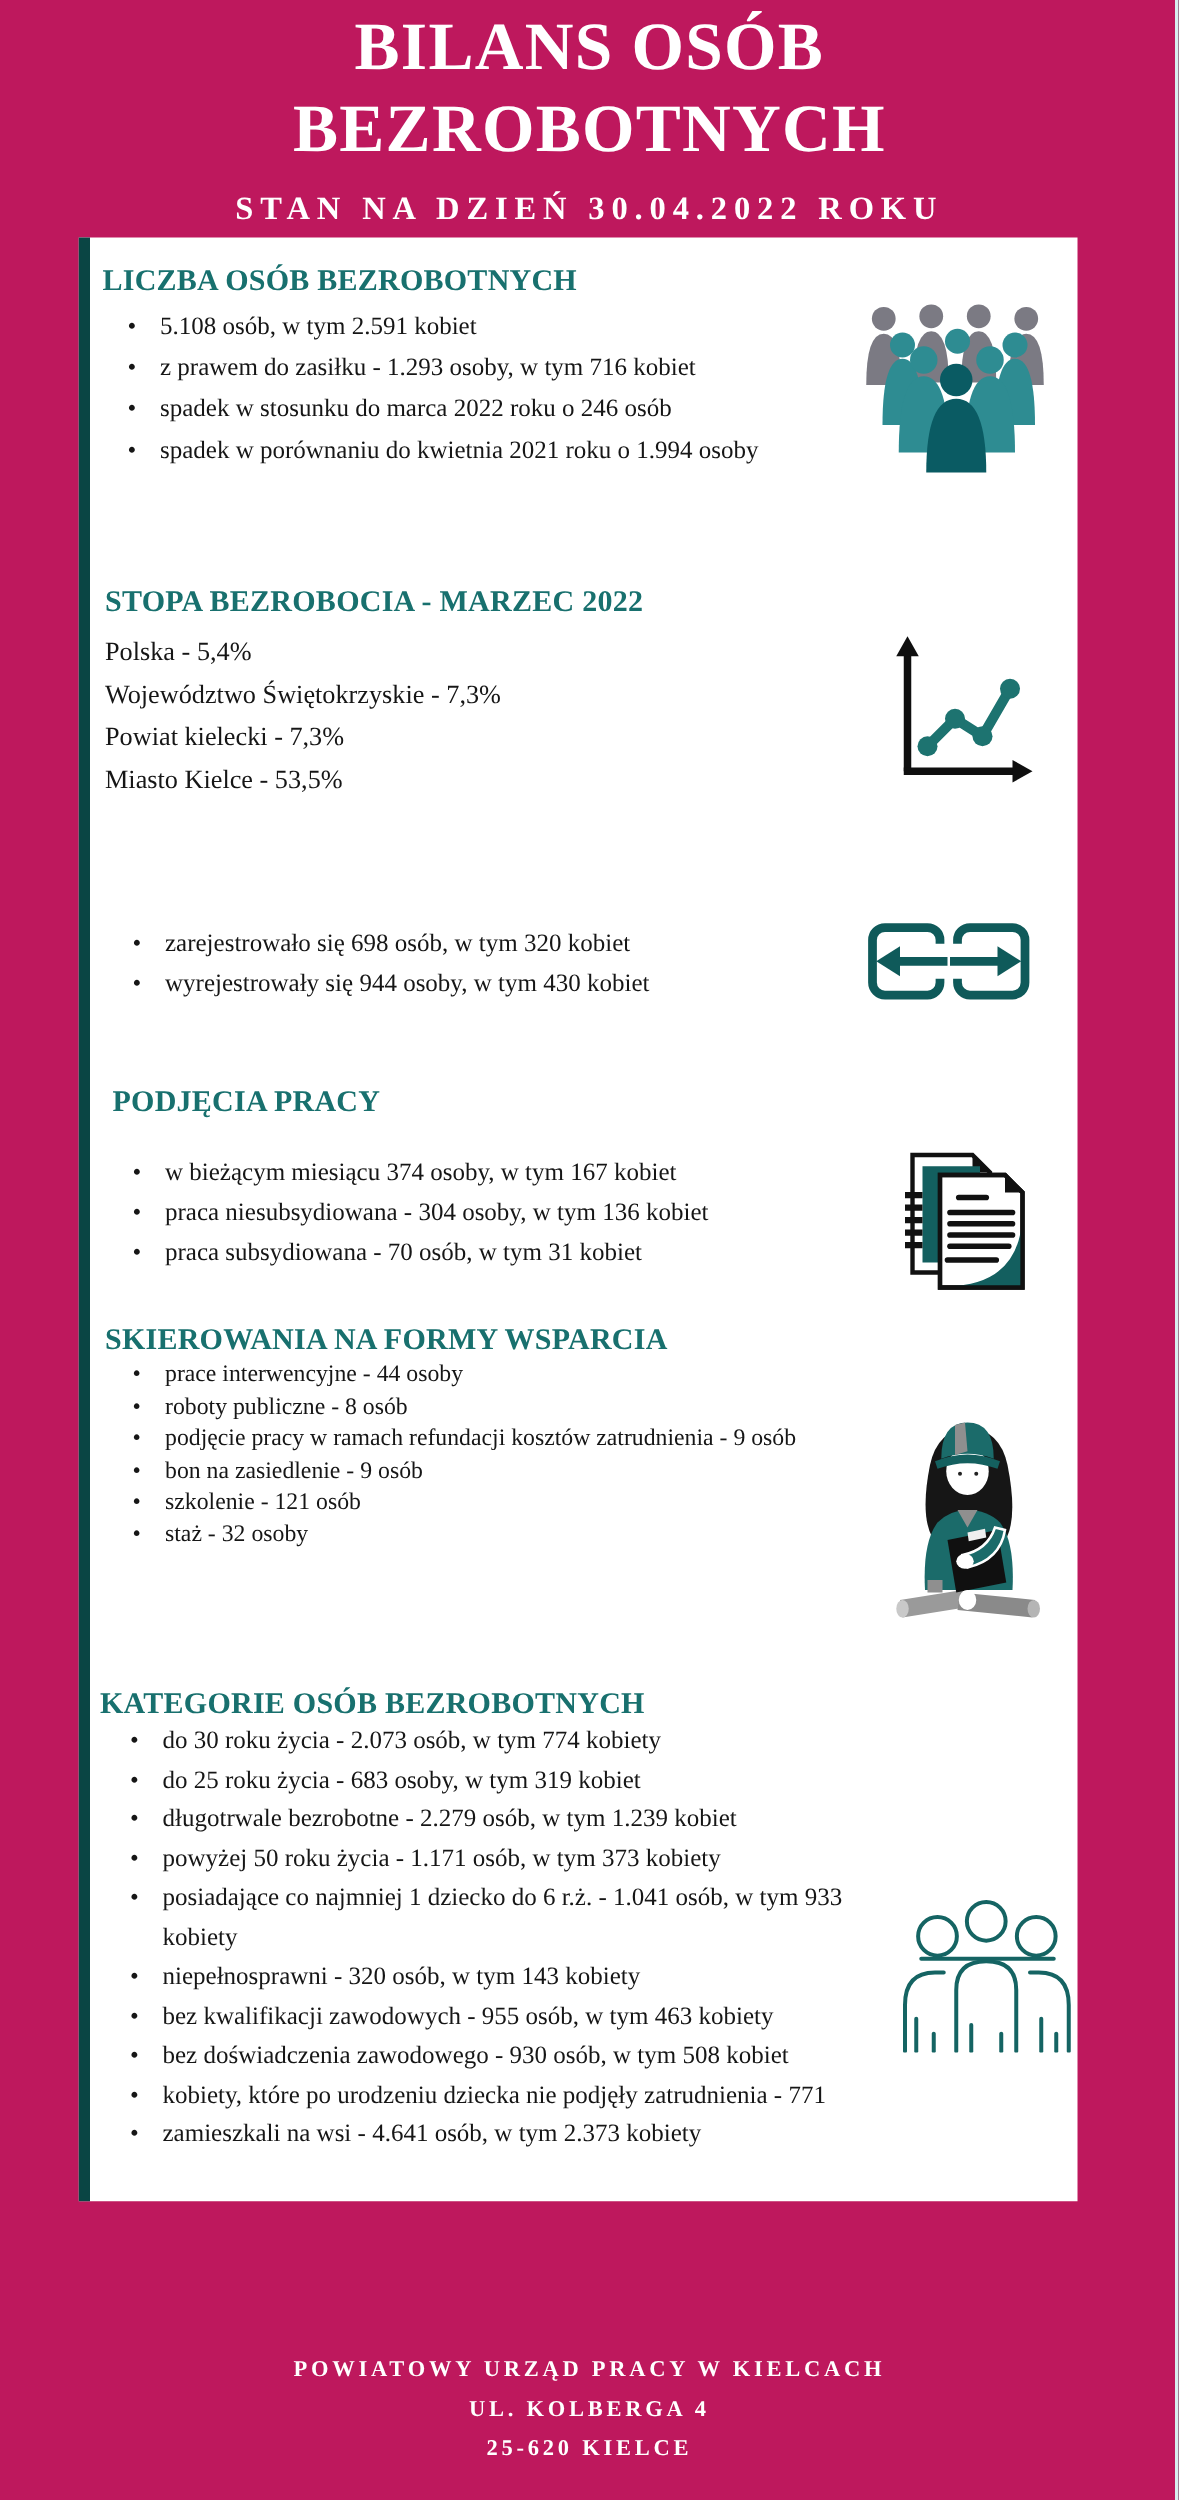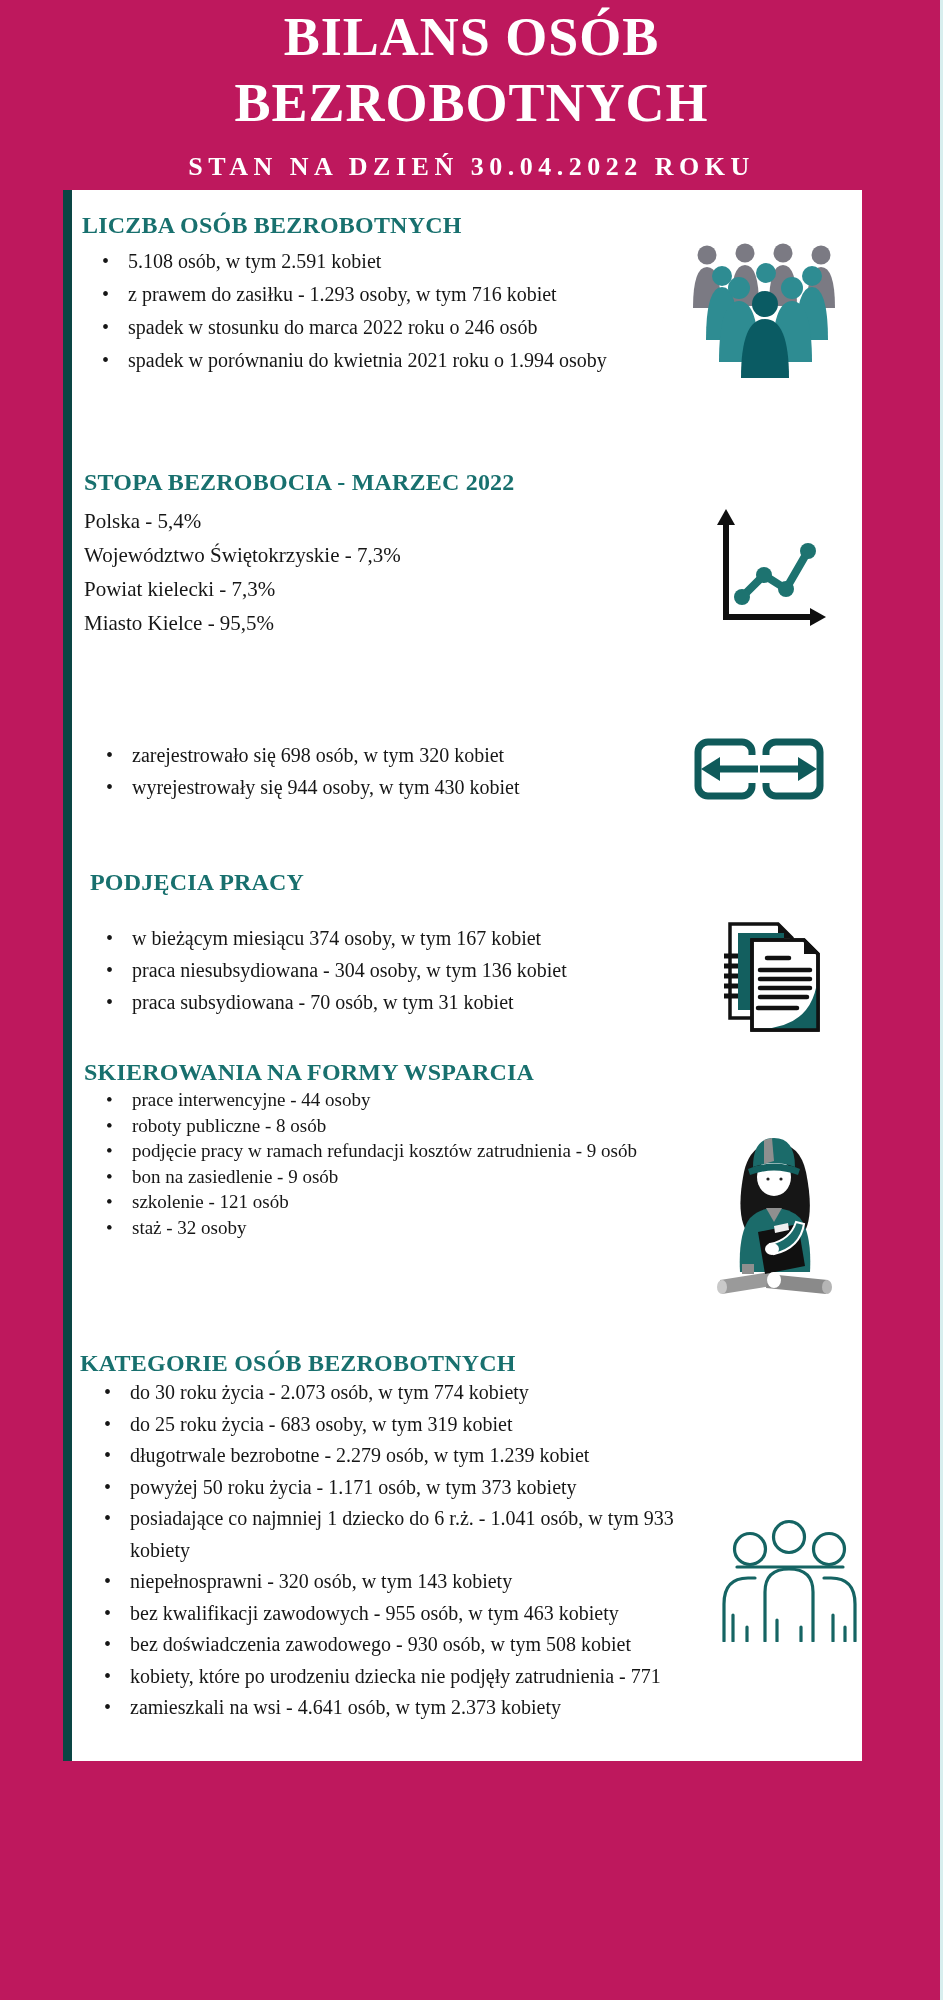--- a/index.html
+++ b/index.html
@@ -98,21 +98,21 @@
           <path d="M52,138 Q52,79 76,79 Q100,79 100,138 Z"></path>
         </g>
       </svg>
     </div>
 
     <h2 id="h-stopa">STOPA BEZROBOCIA - MARZEC 2022</h2>
     <div id="tx-stopa" class="plain">
       <div>Polska - 5,4%</div>
       <div>Województwo Świętokrzyskie - 7,3%</div>
       <div>Powiat kielecki - 7,3%</div>
-      <div>Miasto Kielce - 95,5%</div>
+      <div>Miasto Kielce - 53,5%</div>
     </div>
     <div class="icon" id="icon-chart">
       <svg width="125" height="125" viewBox="0 0 125 125">
         <line x1="22" y1="112" x2="22" y2="16" stroke="#0F0F0F" stroke-width="6"></line>
         <line x1="19" y1="112" x2="110" y2="112" stroke="#0F0F0F" stroke-width="6"></line>
         <polygon points="22,4 13,20 31,20" fill="#0F0F0F"></polygon>
         <polygon points="122,112 106,103 106,121" fill="#0F0F0F"></polygon>
         <polyline points="38,92 60,70 82,84 104,46" fill="none" stroke="#1D7370" stroke-width="8" stroke-linecap="round" stroke-linejoin="round"></polyline>
         <circle cx="38" cy="92" r="8" fill="#1D7370"></circle>
           <circle cx="60" cy="70" r="8" fill="#1D7370"></circle>
@@ -231,15 +231,20 @@
           <line x1="30" y1="115" x2="30" y2="129"></line>
           <line x1="60" y1="108" x2="60" y2="129"></line>
           <line x1="84" y1="115" x2="84" y2="129"></line>
           <line x1="116" y1="103" x2="116" y2="129"></line>
           <line x1="128" y1="115" x2="128" y2="129"></line>
         </g>
       </svg>
     </div>
   </div>
 
+  <div class="footer">
+    <div>POWIATOWY URZĄD PRACY W KIELCACH</div>
+    <div>UL. KOLBERGA 4</div>
+    <div>25-620 KIELCE</div>
+  </div>
 
   <div class="right-line"></div>
 </div>
 
 </body></html>

